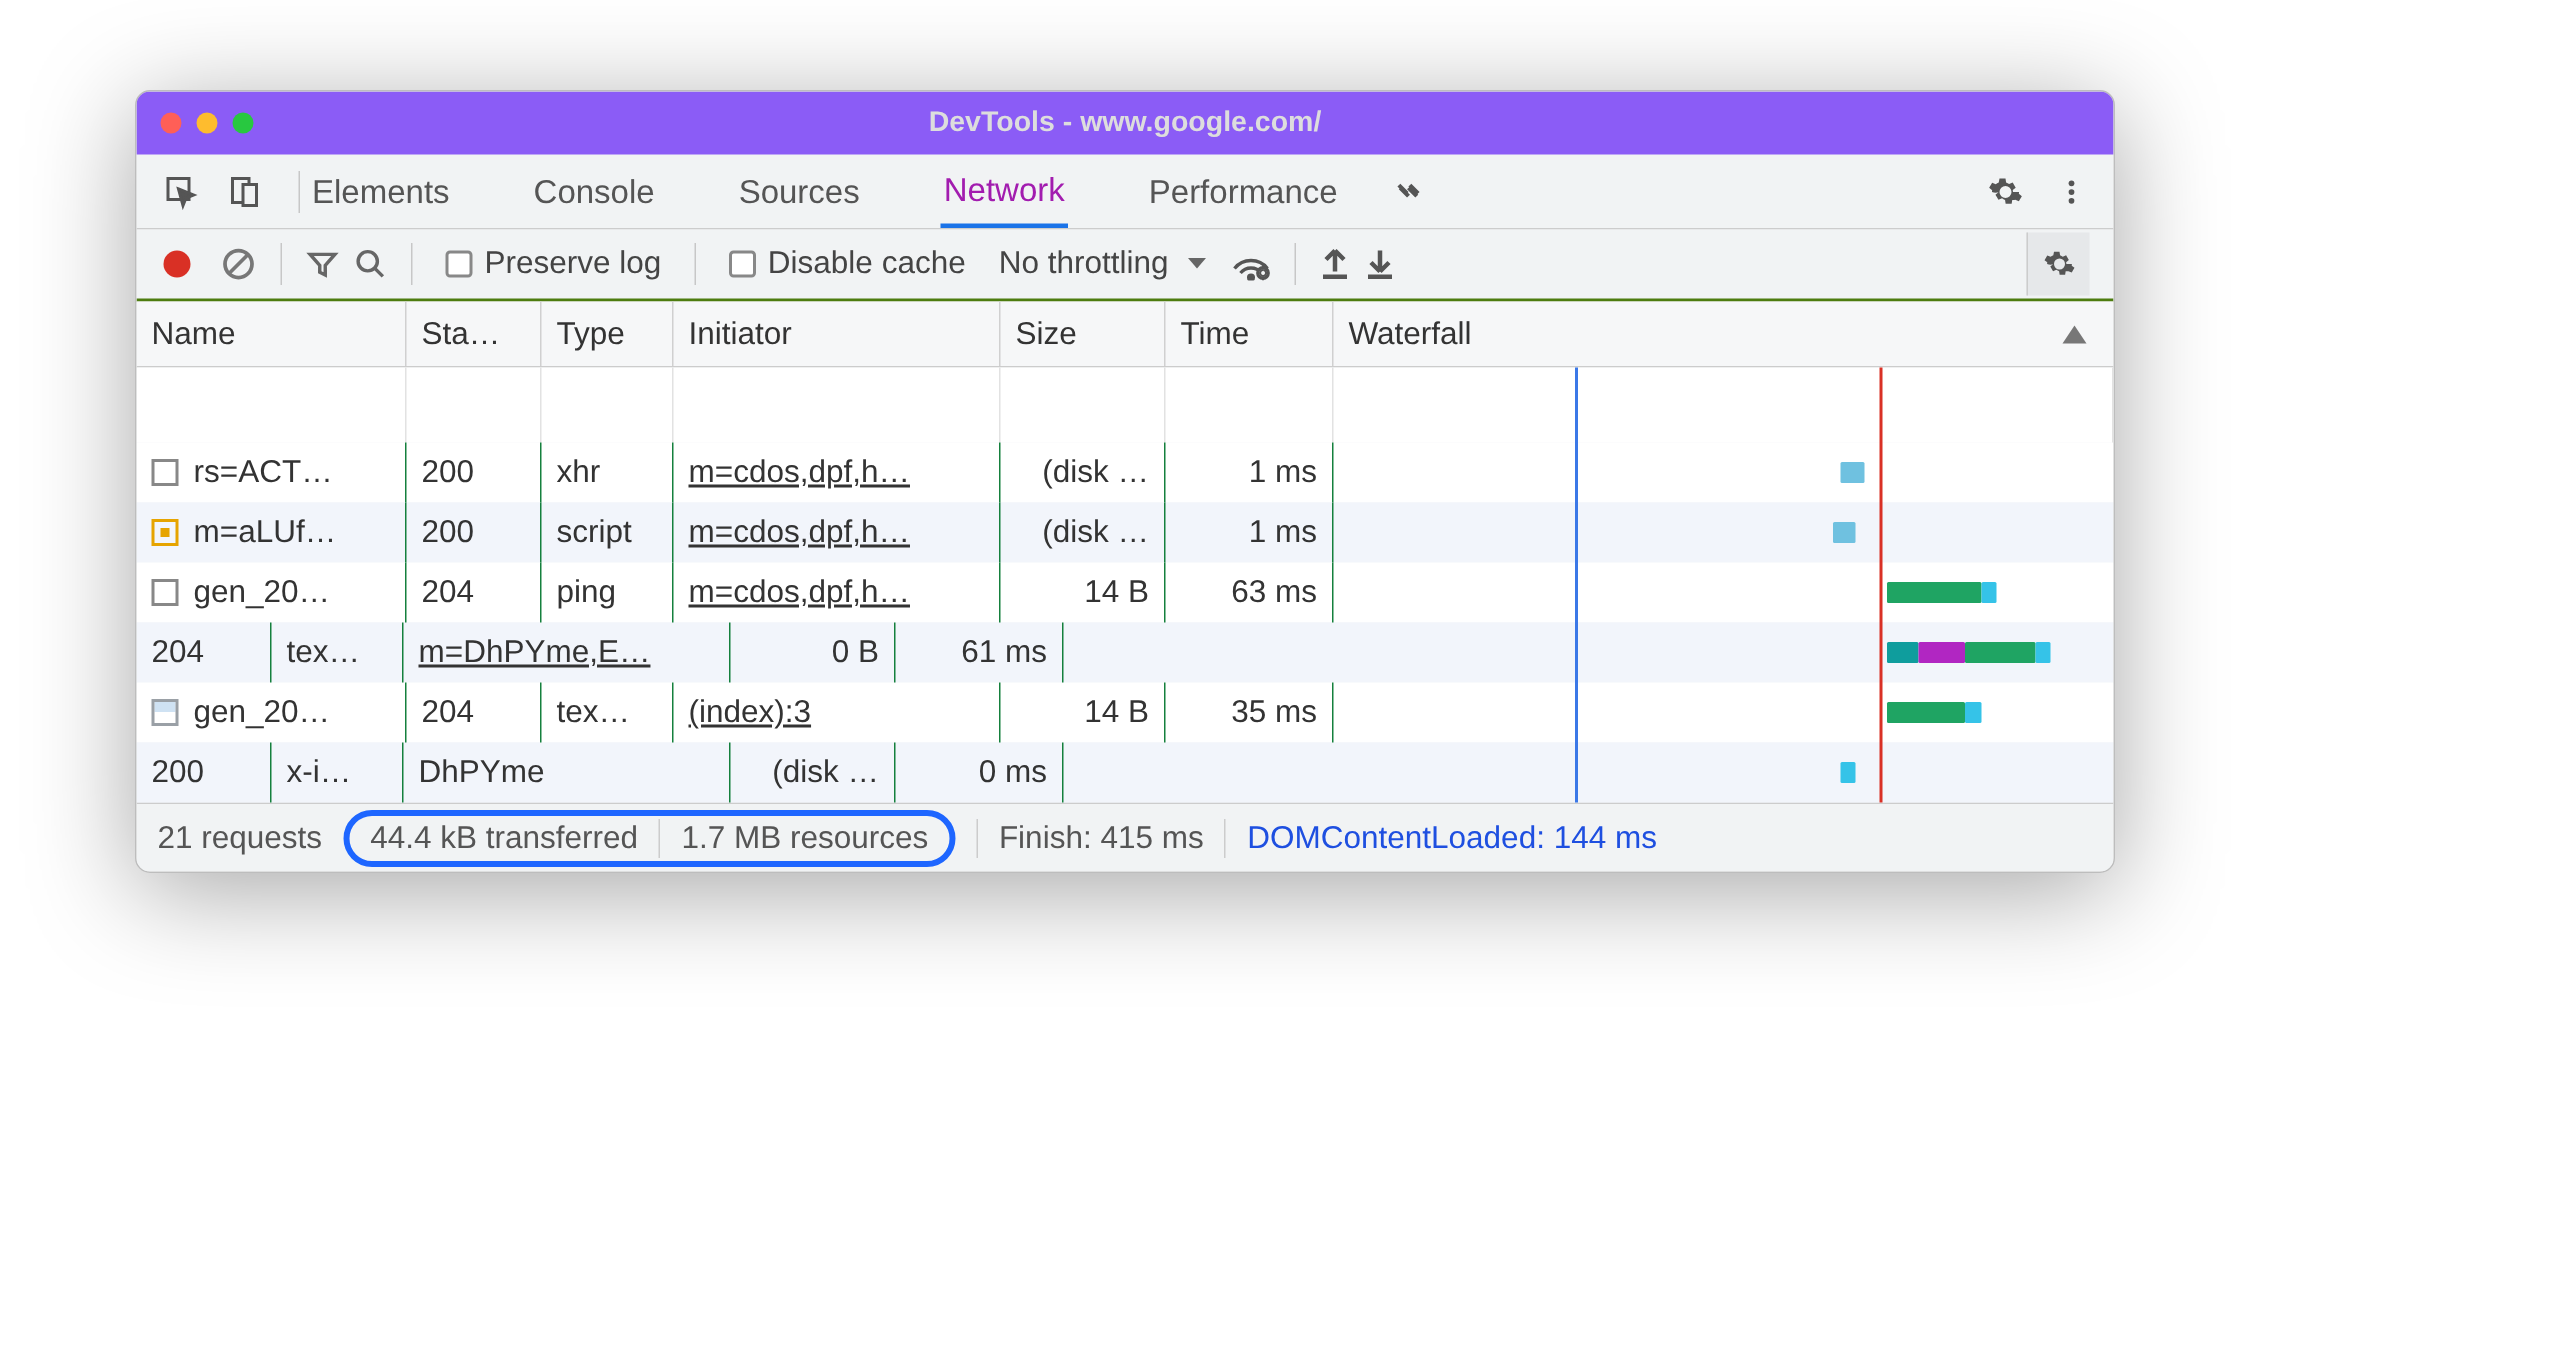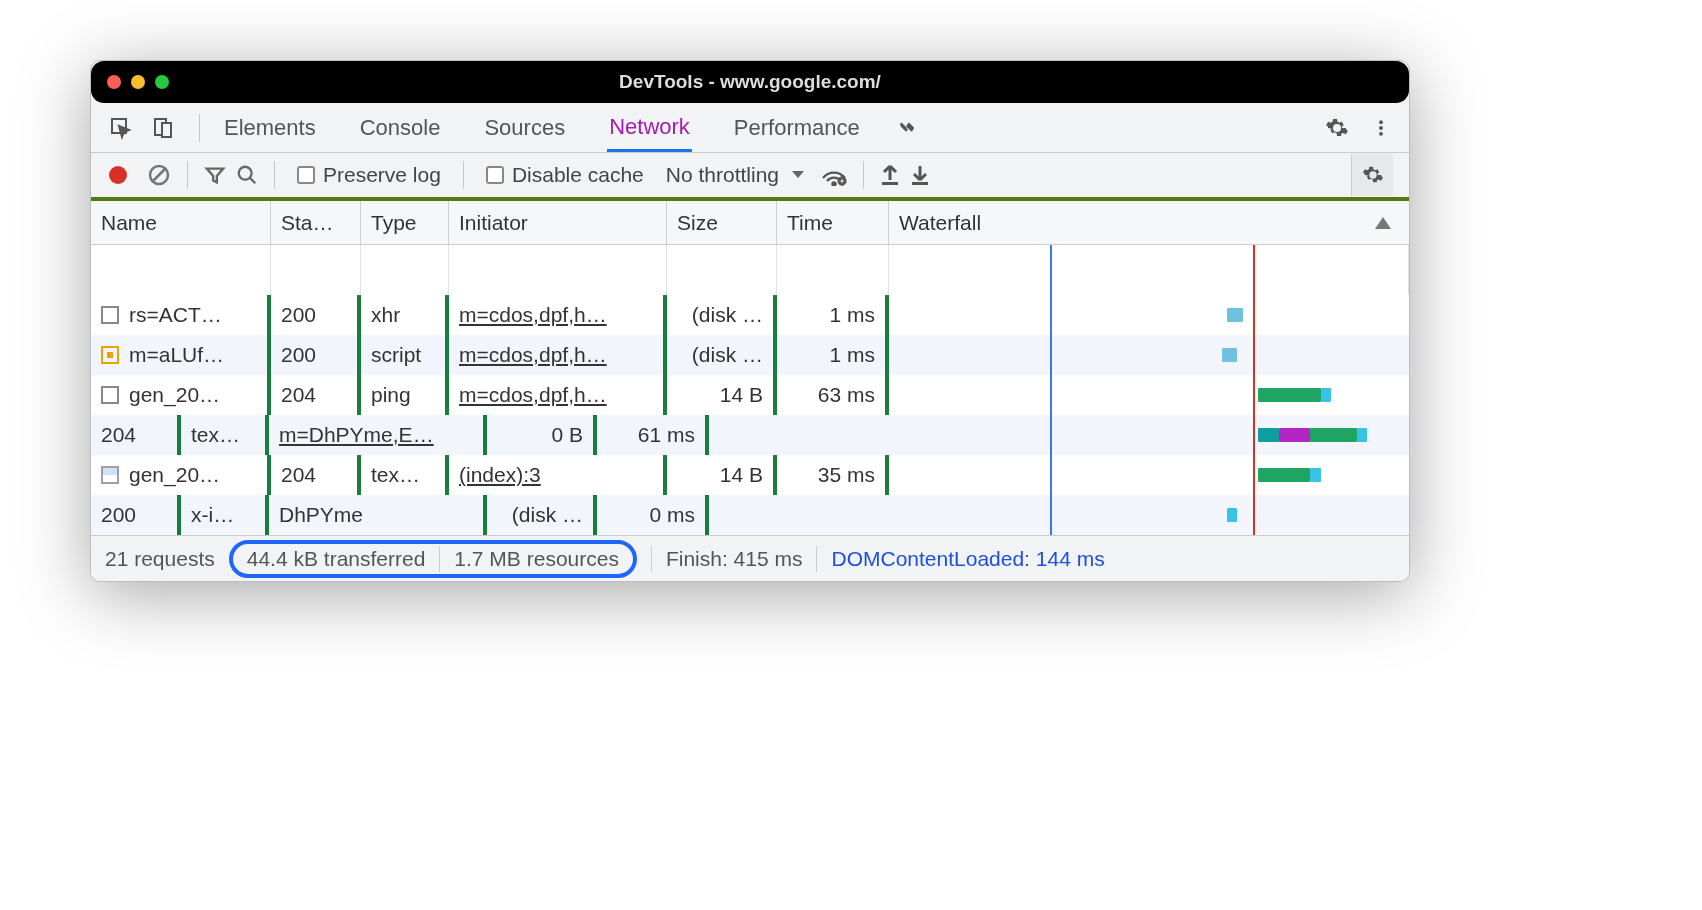--- a/index.html
+++ b/index.html
@@ -1,45 +1,45 @@
 <!DOCTYPE html>
 <html><head>
 <meta charset="utf-8">
 <style>
   * { box-sizing: border-box; margin: 0; padding: 0; font-family: -apple-system, "Helvetica Neue", Arial, sans-serif; }
   body { background: #fff; width: 1702px; height: 910px; position: relative; }
   .shadow-wrap { position:absolute; left:90px; top:60px; width:1320px; filter: drop-shadow(0 12px 35px rgba(0,0,0,.35)); }
   .window { width:1320px; background:#f1f3f4; border-radius:10px; overflow:hidden; border:1px solid #bdbdbd; }
-  .titlebar { background:#000000; height:42px; display:flex; align-items:center; position:relative;border-radius:13px; }
+  .titlebar { background:#8b5cf6; height:42px; display:flex; align-items:center; position:relative; }
   .traffic { display:flex; gap:10px; margin-left:16px; }
   .dot { width:14px; height:14px; border-radius:50%; }
   .dot.red{background:#ff5f57;} .dot.yellow{background:#febc2e;} .dot.green{background:#28c840;}
   .title-text { position:absolute; left:0; right:0; text-align:center; color:#ddd; font-weight:600; font-size:19px; }
   .tabbar { display:flex; align-items:center; height:50px; background:#f1f3f4; border-bottom:1px solid #ccc; color:#444; font-size:22px; }
   .tabbar .left-icons{display:flex;align-items:center;gap:18px;padding:0 18px;}
   .divider{width:1px;height:28px;background:#c7c7c7;margin:0 6px;}
-  .tabs{display:flex;align-items:center;gap:40px;margin-left:16px;}
+  .tabs{display:flex;align-items:center;gap:52px;}
   .tab{padding:10px 2px 9px;cursor:pointer;color:#555;}
   .tab.active{color:#a21caf;border-bottom:3px solid #1a73e8;}
   .tabbar-right{margin-left:auto;display:flex;align-items:center;gap:22px;padding-right:18px;color:#555;}
-  .toolbar{display:flex;align-items:center;height:48px;background:#f1f3f4;border-bottom:4px solid #4d7c0f;font-size:21px;color:#444;padding:0 8px;gap:10px;}
+  .toolbar{display:flex;align-items:center;height:48px;background:#f1f3f4;border-bottom:2px solid #4d7c0f;font-size:21px;color:#444;padding:0 8px;gap:10px;}
   .toolbar .rec{width:18px;height:18px;border-radius:50%;background:#d93025;margin:0 10px;}
   .toolbar .btn{display:flex;align-items:center;padding:4px 6px;cursor:pointer;}
   .chk{width:18px;height:18px;border:2px solid #888;border-radius:3px;margin-right:8px;background:#fff;}
   .toolbar-right{margin-left:auto;display:flex;align-items:center;gap:22px;padding-right:8px;}
   .gear-box{width:42px;height:42px;display:flex;align-items:center;justify-content:center;border-left:1px solid #ccc;background:#e6e8ea;}
   .headers{display:flex;height:44px;background:#f6f7f8;border-bottom:1px solid #ccc;font-size:21px;color:#333;}
   .hcell{display:flex;align-items:center;padding:0 10px;border-right:1px solid #d0d0d0;overflow:hidden;white-space:nowrap;}
   .hcell.last{border-right:none;flex:1;justify-content:space-between;}
   .tri-up{width:0;height:0;border-left:8px solid transparent;border-right:8px solid transparent;border-bottom:12px solid #777;margin-right:8px;}
   .body{position:relative;}
   .row{display:flex;height:40px;align-items:center;font-size:21px;color:#333;}
   .row:nth-child(even){background:#f2f5fb;}
   .row:nth-child(odd){background:#fff;}
-  .cell{padding:0 10px;border-right:4px solid #15803d;height:100%;display:flex;align-items:center;overflow:hidden;white-space:nowrap;}
+  .cell{padding:0 10px;border-right:1px solid #15803d;height:100%;display:flex;align-items:center;overflow:hidden;white-space:nowrap;}
   .cell.size,.cell.time{justify-content:flex-end;}
   .cell.wf{border-right:none;flex:1;position:relative;}
   .file-icon{width:18px;height:18px;border:2px solid #888;margin-right:10px;flex-shrink:0;}
   .file-icon.js{border-color:#e6a400;display:flex;align-items:center;justify-content:center;}
   .file-icon.js::after{content:"";width:6px;height:6px;background:#e6a400;}
   .file-icon.img{border-color:#9aa0a6;background:linear-gradient(#cfe2f3 50%,#fff 50%);}
   .initiator{text-decoration:underline;}
   .wf-overlay{position:absolute;left:0;right:0;top:50px;bottom:0;pointer-events:none;}
   .vline{position:absolute;top:0;bottom:0;width:2px;}
   .blue-line{background:#3b78e7;}

